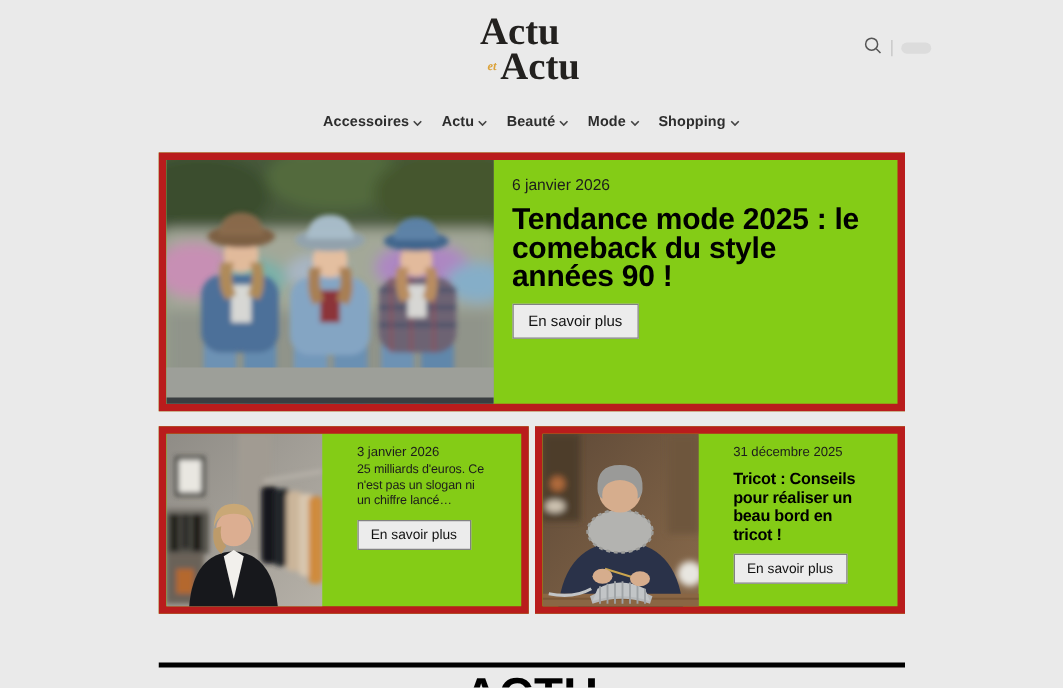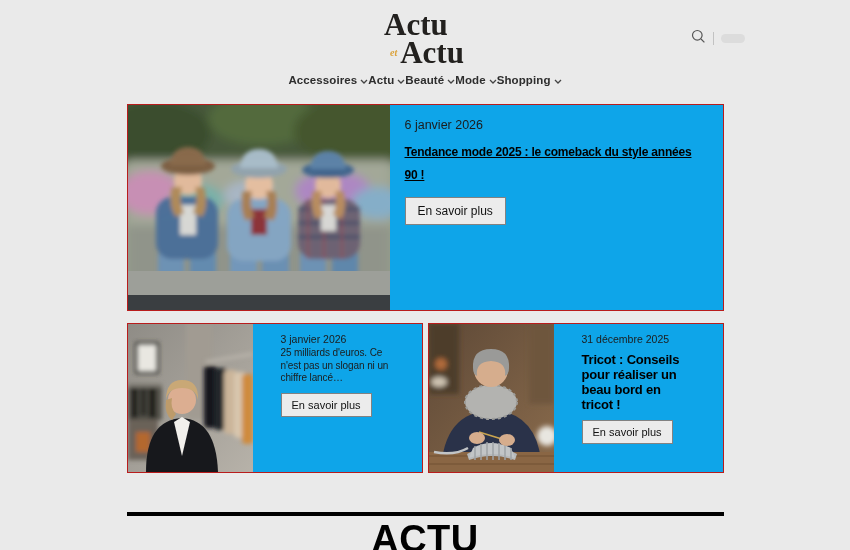--- a/index.html
+++ b/index.html
@@ -30,44 +30,44 @@
     display: flex; align-items: center; gap: 7px;
   }
   .search-btn { background: none; border: none; cursor: pointer; display: flex; padding: 0; }
   .tool-divider { width: 1px; height: 13px; background: #c2c2c2; }
   .tool-pill {
     width: 24px; height: 9px; border-radius: 5px; background: #dcdcdc;
     border: none; cursor: pointer;
   }
 
   
-  .nav { display: flex; justify-content: center; margin-top: 6px; }
+  .nav { display: flex; justify-content: center; gap: 15px; margin-top: 24px; }
   .nav-item {
     display: flex; align-items: center; gap: 3px;
     font-size: 11.5px; font-weight: 700; color: #2d2d2d; cursor: pointer;
     letter-spacing: 0.1px;
   }
   .nav-item svg { margin-top: 2px; }
 
   
   .main { width: 597px; margin: 18px auto 0; }
 
   .card {
-    background: #0ea5e9; border: 1px solid #b91c1c; display: flex;
+    background: #84cc16; border: 6px solid #b91c1c; display: flex;
     overflow: hidden;
   }
   .hero-card { height: 207px; }
   .hero-img { width: 262px; flex-shrink: 0; }
   .hero-img svg { display: block; width: 262px; height: 205px; }
   .hero-body { padding: 13px 15px; flex: 1; }
 
   .date { font-size: 12.5px; color: #1c1c1c; }
   .hero-title {
-    font-size: 12px; line-height: 23px; font-weight: 700; color: #000;
-    margin-top: 9px; letter-spacing: -0.2px; text-decoration: underline;
+    font-size: 24px; line-height: 23px; font-weight: 700; color: #000;
+    margin-top: 9px; letter-spacing: -0.2px;
   }
   .hero-excerpt {
     font-size: 12.5px; line-height: 15.5px; color: #1c1c1c;
     margin-top: 4px; letter-spacing: -0.1px;
   }
   .btn {
     margin-top: 10px; display: inline-block;
     background: #ececec; border: 1px solid #828282;
     font-family: "Liberation Sans", sans-serif;
     font-size: 12px; color: #111; padding: 6px 12px; cursor: pointer;

